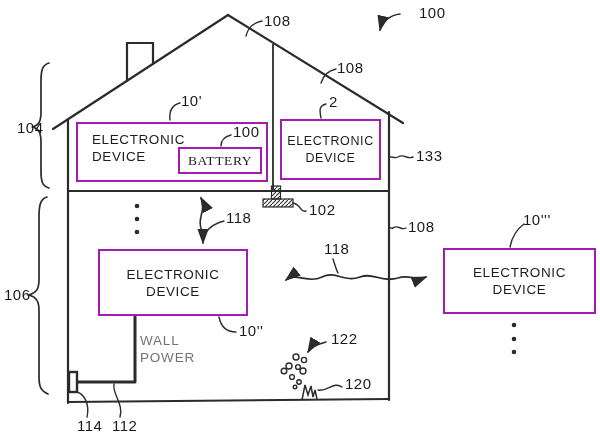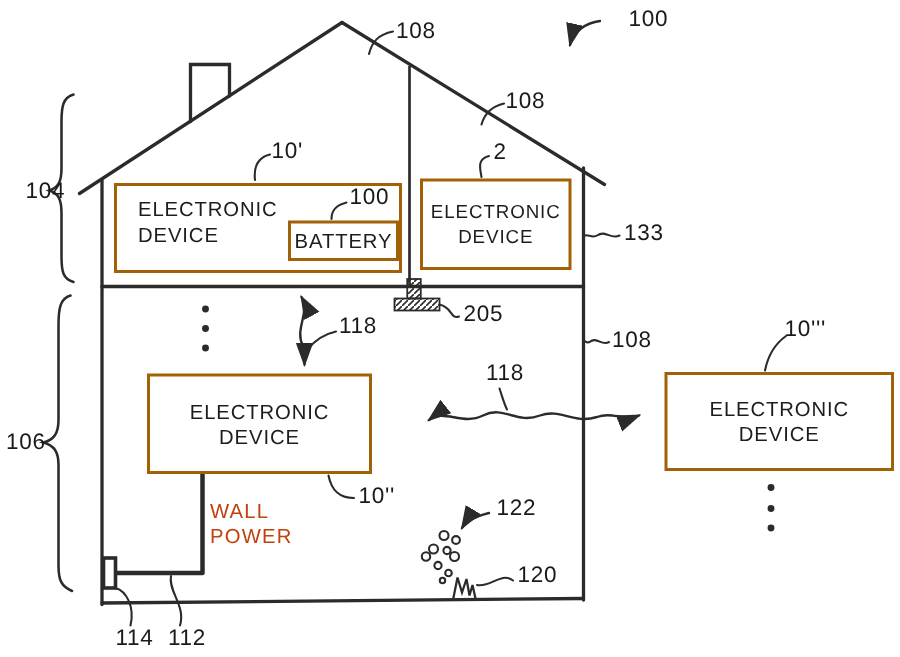--- a/index.html
+++ b/index.html
@@ -2,34 +2,34 @@
 <html><head>
 <meta charset="utf-8">
 <style>
   html,body{margin:0;padding:0;background:#ffffff;}
   #canvas{
     position:relative;width:600px;height:438px;background:#ffffff;overflow:hidden;
     font-family:"Liberation Sans", sans-serif;color:#1f1f1f;
   }
   #linework{position:absolute;left:0;top:0;width:600px;height:438px;}
   .devbox{
-    position:absolute;border:2px solid #a16207;background:transparent;
+    position:absolute;border:2px solid #a21caf;background:transparent;
     box-sizing:border-box;display:flex;flex-direction:column;align-items:center;
     justify-content:center;text-align:center;
     font-size:13.5px;letter-spacing:0.6px;line-height:17px;color:#1d1d1d;
   }
   .devbox.leftalign{align-items:flex-start;justify-content:flex-start;
     padding:7px 0 0 14px;text-align:left;}
   .ref{
     position:absolute;font-size:15px;color:#1a1a1a;letter-spacing:0.5px;
     white-space:nowrap;line-height:14px;text-align:center;
   }
   .note{
     position:absolute;font-size:13.5px;letter-spacing:0.8px;line-height:17px;
-    color:#c2410c;white-space:nowrap;
+    color:#737373;white-space:nowrap;
   }
 </style>
 </head>
 <body>
 
 <div id="canvas">
 
   <svg id="linework" viewBox="0 0 600 438" xmlns="http://www.w3.org/2000/svg">
     <defs>
       <marker id="ah" viewBox="0 0 10 10" refX="9" refY="5" markerWidth="10" markerHeight="10" orient="auto-start-reverse">
@@ -111,21 +111,21 @@
       <path d="M49,63 C42,65 41,71 41,81 L41,112 C41,121 39,125 33,127 C39,129 41,133 41,142 L41,171 C41,181 42,186 49,188"></path>
       <path d="M47,197 C40,199 39,206 39,217 L39,280 C39,289 36,293 29,295 C36,297 39,301 39,310 L39,377 C39,387 41,391 48,394"></path>
     </g>
   </svg>
 
   <div class="devbox leftalign" style="left:76px;top:122px;width:192px;height:60px;">
     <span>ELECTRONIC</span>
     <span>DEVICE</span>
   </div>
 
-  <div class="devbox" style="left:192px;top:147px;width:74px;height:27px;">
+  <div class="devbox" style="left:178px;top:147px;width:84px;height:27px;font-family:Liberation Serif, serif;">
     <span>BATTERY</span>
   </div>
 
   <div class="devbox" style="left:280px;top:119px;width:101px;height:61px;font-size:12.5px;">
     <span>ELECTRONIC</span>
     <span>DEVICE</span>
   </div>
 
   <div class="devbox" style="left:98px;top:249px;width:150px;height:67px;">
     <span>ELECTRONIC</span>
@@ -145,21 +145,21 @@
   <span class="ref" style="left:403px;top:6px;margin-left:16px;">100</span>
   <span class="ref" style="left:264px;top:14px;">108</span>
   <span class="ref" style="left:337px;top:61px;">108</span>
   <span class="ref" style="left:408px;top:220px;">108</span>
   <span class="ref" style="left:416px;top:149px;">133</span>
   <span class="ref" style="left:17px;top:121px;">104</span>
   <span class="ref" style="left:4px;top:288px;">106</span>
   <span class="ref" style="left:181px;top:94px;">10'</span>
   <span class="ref" style="left:329px;top:95px;">2</span>
   <span class="ref" style="left:233px;top:125px;">100</span>
-  <span class="ref" style="left:309px;top:203px;">205</span>
+  <span class="ref" style="left:309px;top:203px;">102</span>
   <span class="ref" style="left:226px;top:211px;">118</span>
   <span class="ref" style="left:324px;top:242px;">118</span>
   <span class="ref" style="left:239px;top:324px;">10''</span>
   <span class="ref" style="left:523px;top:213px;">10'''</span>
   <span class="ref" style="left:77px;top:419px;">114</span>
   <span class="ref" style="left:112px;top:419px;">112</span>
   <span class="ref" style="left:345px;top:377px;">120</span>
   <span class="ref" style="left:331px;top:332px;">122</span>
 
 </div>

